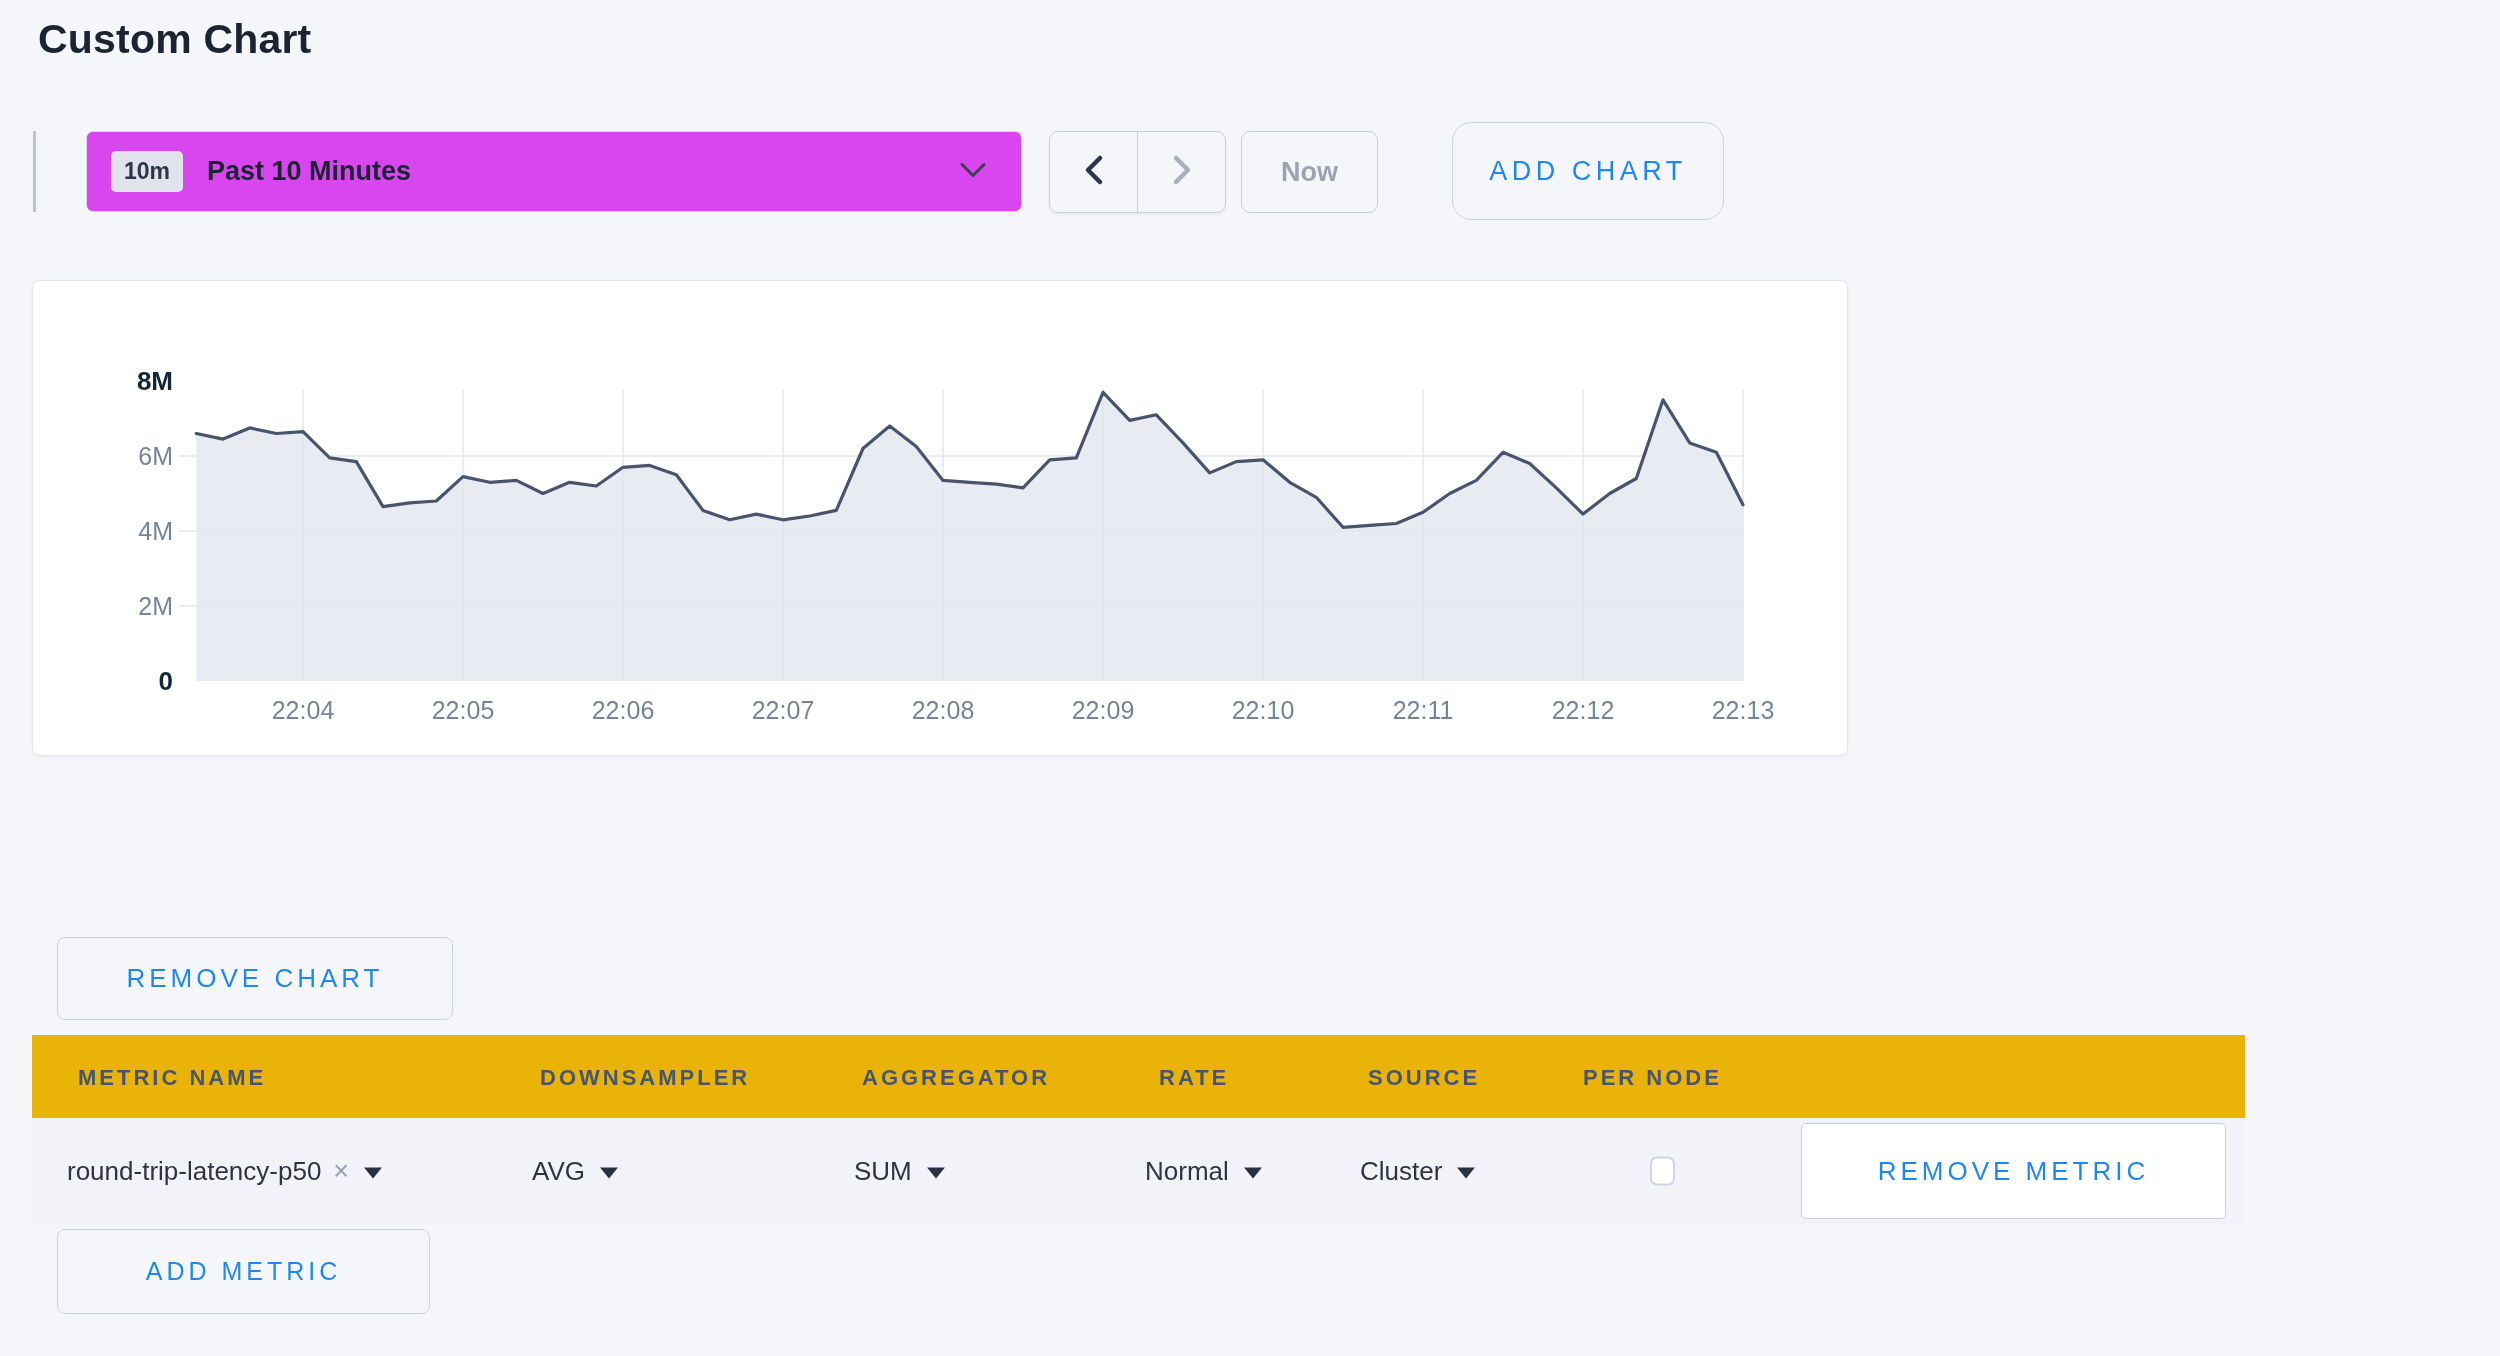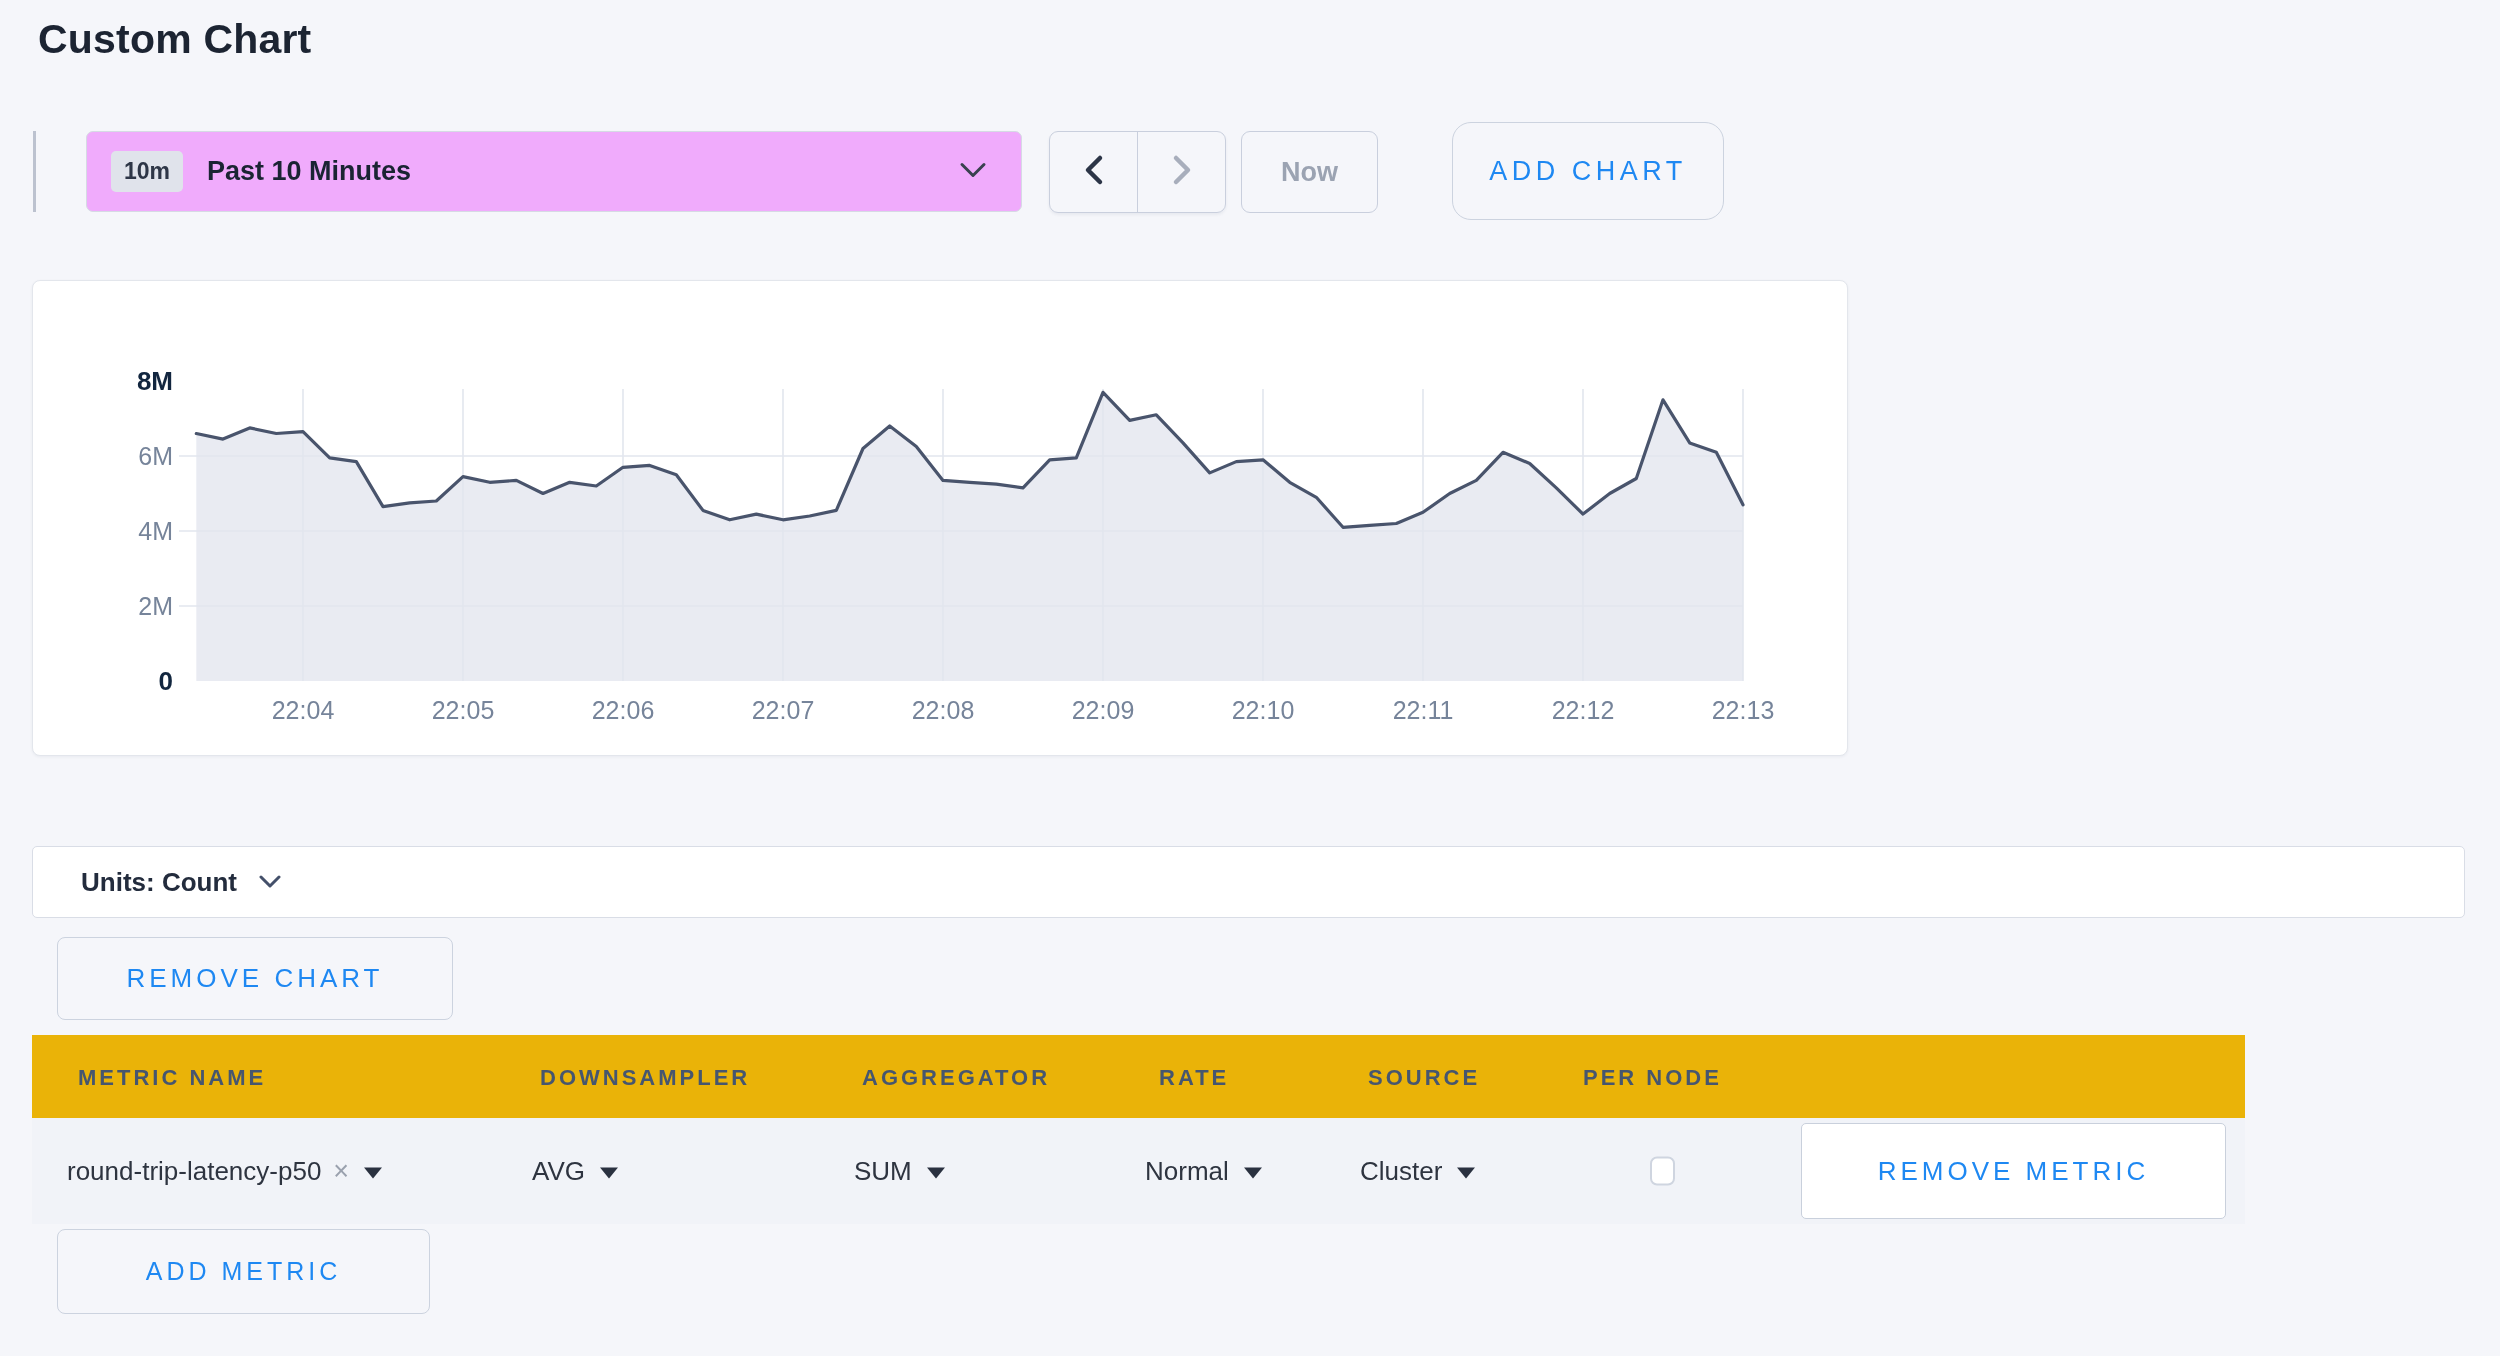--- a/index.html
+++ b/index.html
@@ -26,21 +26,21 @@
   
   .page-title{
     position:absolute;left:38px;top:16px;
     font-size:41px;font-weight:600;color:#1c2432;letter-spacing:0.2px;
   }
 
   
   .accent-rule{position:absolute;left:33px;top:131px;width:3px;height:81px;background:#bcc2cf;}
   .ts-dropdown{
     position:absolute;left:86px;top:131px;width:936px;height:81px;
-    background:#f0abfc;border:1.5px solid #d6dae4;border-radius:7px;
+    background:#d946ef;border:1.5px solid #d6dae4;border-radius:7px;
     display:flex;align-items:center;cursor:pointer;
   }
   .ts-badge{
     margin-left:24px;background:#e0e3eb;border-radius:5px;
     padding:7px 13px;font-size:23px;font-weight:700;color:#2e3647;
   }
   .ts-label{margin-left:24px;font-size:27px;font-weight:700;color:#1a2433;}
   .ts-chevron{position:absolute;right:34px;top:50%;transform:translateY(-50%);}
 
   .nav-group{
@@ -197,28 +197,20 @@
         <text x="1710" y="438" text-anchor="middle" font-size="25" fill="#76849a" font-family="&quot;Liberation Sans&quot;, sans-serif">22:13</text>
         <text x="140" y="409" text-anchor="end" font-size="26" font-weight="700" fill="#12263f" font-family="&quot;Liberation Sans&quot;, sans-serif">0</text>
         <text x="140" y="334" text-anchor="end" font-size="25" font-weight="400" fill="#76849a" font-family="&quot;Liberation Sans&quot;, sans-serif">2M</text>
         <text x="140" y="259" text-anchor="end" font-size="25" font-weight="400" fill="#76849a" font-family="&quot;Liberation Sans&quot;, sans-serif">4M</text>
         <text x="140" y="184" text-anchor="end" font-size="25" font-weight="400" fill="#76849a" font-family="&quot;Liberation Sans&quot;, sans-serif">6M</text>
         <text x="140" y="109" text-anchor="end" font-size="26" font-weight="700" fill="#12263f" font-family="&quot;Liberation Sans&quot;, sans-serif">8M</text>
         <path d="M163.3 152.5 L190.0 158.1 L216.7 146.9 L243.3 152.5 L270.0 150.6 L296.7 176.9 L323.3 180.6 L350.0 225.6 L376.7 221.9 L403.3 220.0 L430.0 195.6 L456.7 201.3 L483.3 199.4 L510.0 212.5 L536.7 201.3 L563.3 205.0 L590.0 186.3 L616.7 184.4 L643.3 193.8 L670.0 229.4 L696.7 238.8 L723.3 233.1 L750.0 238.8 L776.7 235.0 L803.3 229.4 L830.0 167.5 L856.7 145.0 L883.3 165.6 L910.0 199.4 L936.7 201.3 L963.3 203.1 L990.0 206.9 L1016.7 178.8 L1043.3 176.9 L1070.0 111.3 L1096.7 139.4 L1123.3 133.8 L1150.0 161.9 L1176.7 191.9 L1203.3 180.6 L1230.0 178.8 L1256.7 201.3 L1283.3 216.3 L1310.0 246.3 L1336.7 244.4 L1363.3 242.5 L1390.0 231.3 L1416.7 212.5 L1443.3 199.4 L1470.0 171.3 L1496.7 182.5 L1523.3 206.9 L1550.0 233.1 L1576.7 212.5 L1603.3 197.5 L1630.0 118.8 L1656.7 161.9 L1683.3 171.3 L1710.0 223.8 " fill="none" stroke="#49546c" stroke-width="3.2" stroke-linejoin="round" stroke-linecap="round"></path>
       </svg>
   </div>
 
-  <div class="units-bar">
-    <span class="units-label">Units: Count</span>
-    <span class="units-chevron">
-      <svg width="22" height="14" viewBox="0 0 22 14">
-          <polyline points="2,2 11,11 20,2" fill="none" stroke="#44506a" stroke-width="3" stroke-linecap="round" stroke-linejoin="round"></polyline>
-        </svg>
-    </span>
-  </div>
 
   <div class="remove-chart-btn">REMOVE CHART</div>
 
   <div class="metric-table-header">
     <span class="th" style="left:46px">METRIC NAME</span>
     <span class="th" style="left:508px">DOWNSAMPLER</span>
     <span class="th" style="left:830px">AGGREGATOR</span>
     <span class="th" style="left:1127px">RATE</span>
     <span class="th" style="left:1336px">SOURCE</span>
     <span class="th" style="left:1551px">PER NODE</span>

